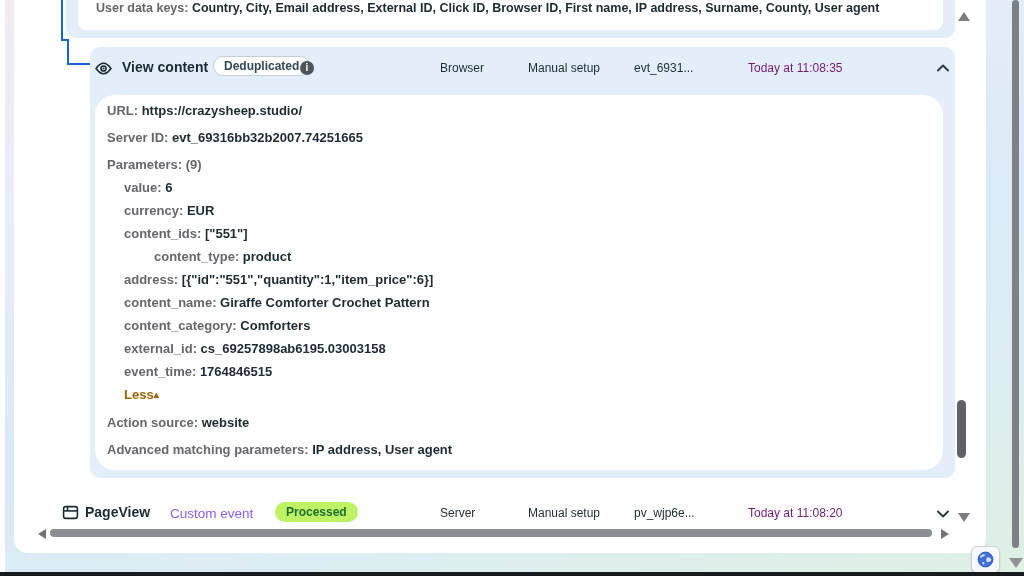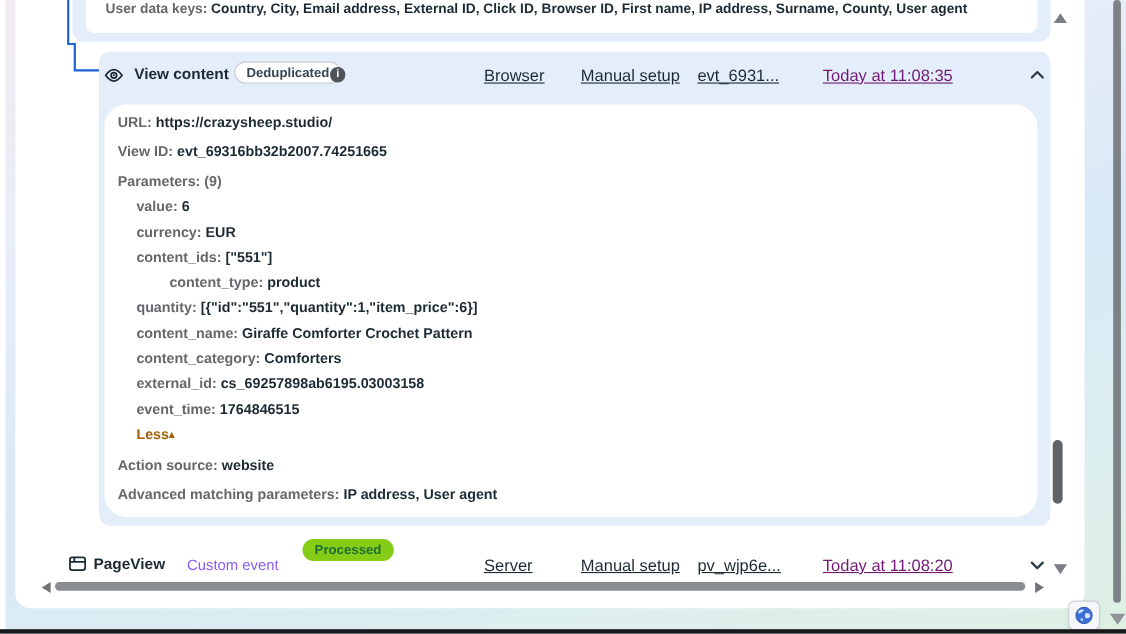--- a/index.html
+++ b/index.html
@@ -19,24 +19,24 @@
   .vc-box { position:absolute; left:76px; top:47px; width:865px; height:431px; background:#e4eefa; border-radius:10px; }
 
   .lbl { color:#65676b; font-weight:700; }
   .val { color:#1c2b33; font-weight:600; }
 
   .icon16 { position:absolute; width:17px; height:17px; }
   .vc-title { position:absolute; left:108px; top:59px; font-size:14px; font-weight:700; color:#1c2b33; white-space:nowrap; }
   .pill { position:absolute; font-size:12px; font-weight:600; color:#344854; background:#fff;
           border:1px solid #c8cdd4; border-radius:999px; padding:2px 10px; white-space:nowrap; }
   .pill-dedup { left:199px; top:56px; }
-  .pill-green { left:261px; top:490px; background:#84cc16; border:none; color:#1e6e34; padding:3px 11px; }
+  .pill-green { left:261px; top:502px; background:#bef264; border:none; color:#1e6e34; padding:3px 11px; }
   .info-icon { position:absolute; left:286px; top:61px; width:14px; height:14px; border-radius:50%;
                background:#4f545b; color:#fff; font-size:10px; font-weight:700; text-align:center; line-height:14px; }
-  .colspan { position:absolute; top:61px; font-size:15px; color:#1c2b33; white-space:nowrap;text-decoration:underline; }
+  .colspan { position:absolute; top:61px; font-size:12px; color:#1c2b33; white-space:nowrap; }
   .colgray { color:#701a75; }
   .c1 { left:426px; } .c2 { left:514px; } .c3 { left:620px; } .c4 { left:734px; }
   .chev { position:absolute; left:921px; width:16px; height:14px; }
 
   .detail { position:absolute; left:81px; top:95px; width:848px; height:375px; background:#fff; border-radius:20px; }
   .dline { position:absolute; left:12px; font-size:13px; white-space:nowrap; }
   .pline { left:29px; }
   .less-link { position:absolute; left:29px; top:292px; font-size:13px; font-weight:600; color:#a16207; cursor:pointer; white-space:nowrap; }
   .less-arrow { font-size:10px; position:relative; top:-1px; }
 
@@ -103,21 +103,21 @@
           <path d="M3 9.5 L8 4.5 L13 9.5" stroke="#2d3a44" stroke-width="2" fill="none" stroke-linecap="round" stroke-linejoin="round"></path>
         </svg>
     </span>
 
     <div class="detail">
       <div class="dline" style="top:8px;">
         <span class="lbl">URL:</span>
         <span class="val">https://crazysheep.studio/</span>
       </div>
       <div class="dline" style="top:35px;">
-        <span class="lbl">View ID:</span>
+        <span class="lbl">Server ID:</span>
         <span class="val">evt_69316bb32b2007.74251665</span>
       </div>
       <div class="dline" style="top:62px;">
         <span class="lbl">Parameters:</span>
         <span class="lbl">(9)</span>
       </div>
 
       <div class="dline pline" style="top:85px;">
         <span class="lbl">value:</span>
         <span class="val">6</span>
@@ -128,21 +128,21 @@
       </div>
       <div class="dline pline" style="top:131px;">
         <span class="lbl">content_ids:</span>
         <span class="val">["551"]</span>
       </div>
       <div class="dline pline" style="top:154px;margin-left:30px;">
         <span class="lbl">content_type:</span>
         <span class="val">product</span>
       </div>
       <div class="dline pline" style="top:177px;">
-        <span class="lbl">quantity:</span>
+        <span class="lbl">address:</span>
         <span class="val">[{"id":"551","quantity":1,"item_price":6}]</span>
       </div>
       <div class="dline pline" style="top:223px;">
         <span class="lbl">content_category:</span>
         <span class="val">Comforters</span>
       </div>
       <div class="dline pline" style="top:200px;">
         <span class="lbl">content_name:</span>
         <span class="val">Giraffe Comforter Crochet Pattern</span>
       </div>

